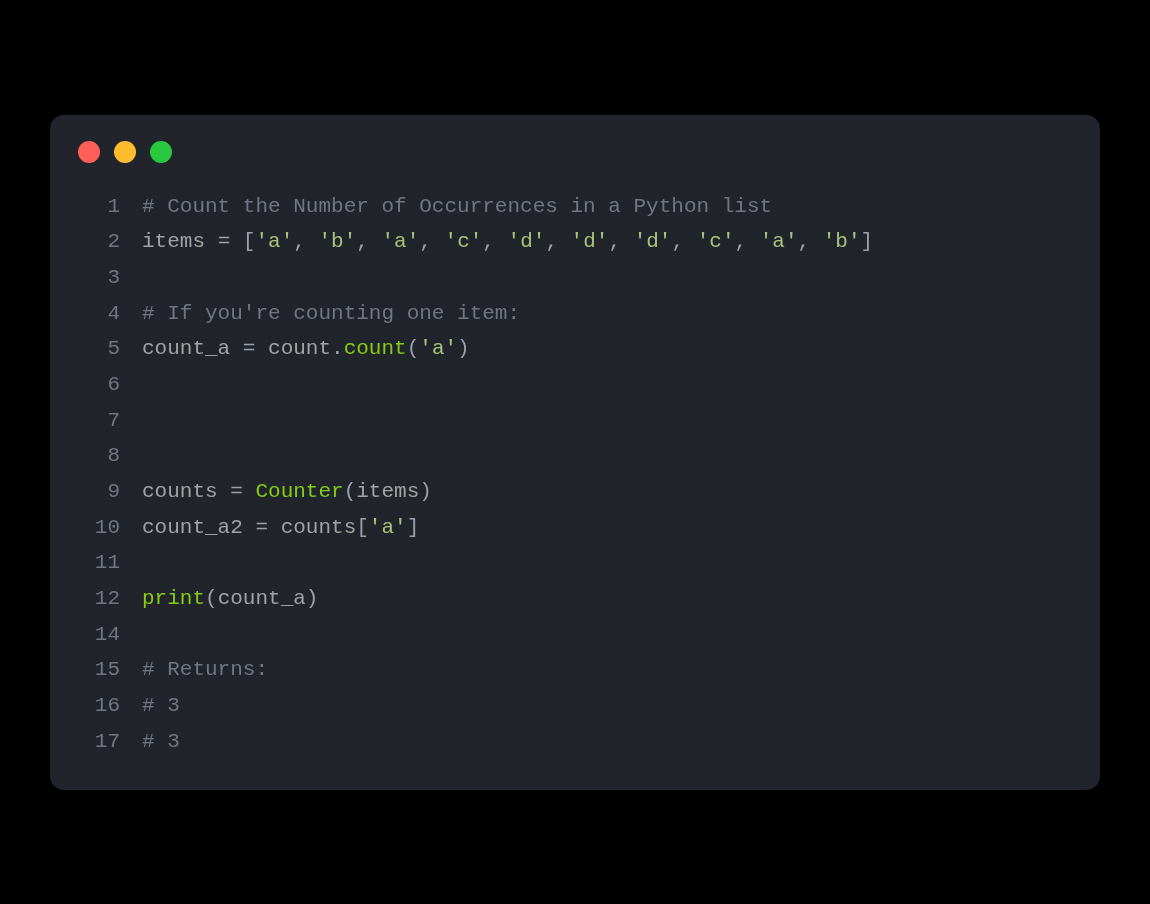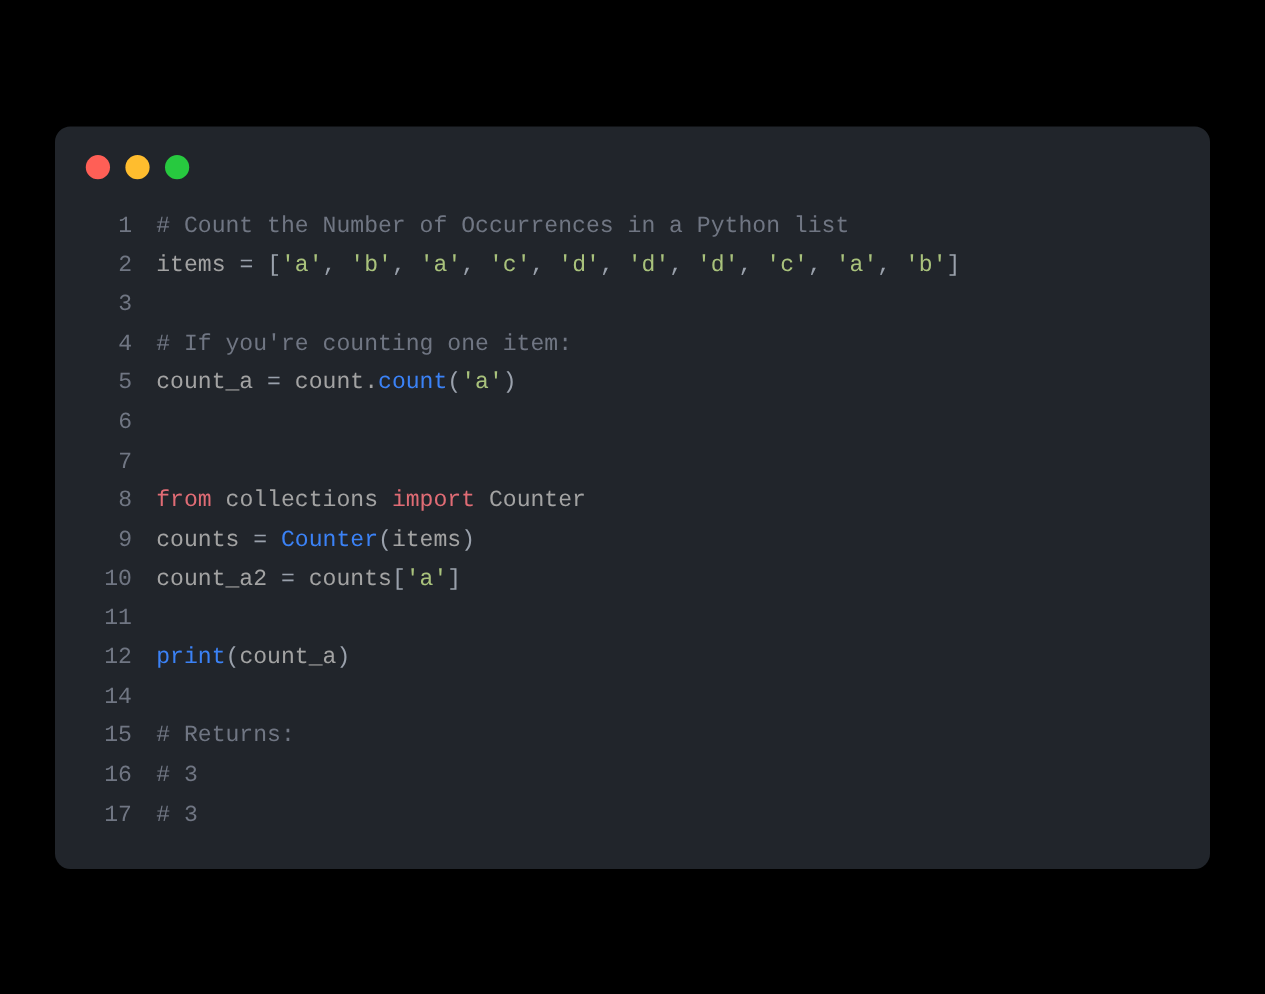--- a/index.html
+++ b/index.html
@@ -42,41 +42,41 @@
       margin-right: 22px;
       user-select: none;
       flex-shrink: 0;
     }
     .code-content { color: #d6d9de; }
     .tok-comment  { color: #707683; }
     .tok-default  { color: #a3a3a3; }
     .tok-operator { color: #9aa1ac; }
     .tok-punct    { color: #9aa1ac; }
     .tok-string   { color: #a9c27c; }
-    .tok-func     { color: #3b82f6; }
+    .tok-func     { color: #84cc16; }
     .tok-keyword  { color: #e06c75; }
   </style>
 </head>
 <body>
 
 <div class="window">
   <div class="titlebar">
     <div class="dot red"></div>
     <div class="dot yellow"></div>
     <div class="dot green"></div>
   </div>
   <div class="code" id="code-block">
       <div class="line"><span class="gutter">1</span><span class="code-content"><span class="tok-comment"># Count the Number of Occurrences in a Python list</span></span></div>
       <div class="line"><span class="gutter">2</span><span class="code-content"><span class="tok-default">items </span><span class="tok-operator">=</span><span class="tok-default"> </span><span class="tok-punct">[</span><span class="tok-string">'a'</span><span class="tok-punct">, </span><span class="tok-string">'b'</span><span class="tok-punct">, </span><span class="tok-string">'a'</span><span class="tok-punct">, </span><span class="tok-string">'c'</span><span class="tok-punct">, </span><span class="tok-string">'d'</span><span class="tok-punct">, </span><span class="tok-string">'d'</span><span class="tok-punct">, </span><span class="tok-string">'d'</span><span class="tok-punct">, </span><span class="tok-string">'c'</span><span class="tok-punct">, </span><span class="tok-string">'a'</span><span class="tok-punct">, </span><span class="tok-string">'b'</span><span class="tok-punct">]</span></span></div>
       <div class="line"><span class="gutter">3</span><span class="code-content">&nbsp;</span></div>
       <div class="line"><span class="gutter">4</span><span class="code-content"><span class="tok-comment"># If you're counting one item:</span></span></div>
       <div class="line"><span class="gutter">5</span><span class="code-content"><span class="tok-default">count_a </span><span class="tok-operator">=</span><span class="tok-default"> count.</span><span class="tok-func">count</span><span class="tok-punct">(</span><span class="tok-string">'a'</span><span class="tok-punct">)</span></span></div>
       <div class="line"><span class="gutter">6</span><span class="code-content">&nbsp;</span></div>
       <div class="line"><span class="gutter">7</span></div>
-      <div class="line"><span class="gutter">8</span><span class="code-content"><span class="tok-keyword">from</span><span class="tok-default"> collections </span><span class="tok-keyword">import</span><span class="tok-default"> Counter</span></span></div>
+      <div class="line"><span class="gutter">8</span></div>
       <div class="line"><span class="gutter">9</span><span class="code-content"><span class="tok-default">counts </span><span class="tok-operator">=</span><span class="tok-default"> </span><span class="tok-func">Counter</span><span class="tok-punct">(</span><span class="tok-default">items</span><span class="tok-punct">)</span></span></div>
       <div class="line"><span class="gutter">10</span><span class="code-content"><span class="tok-default">count_a2 </span><span class="tok-operator">=</span><span class="tok-default"> counts</span><span class="tok-punct">[</span><span class="tok-string">'a'</span><span class="tok-punct">]</span></span></div>
       <div class="line"><span class="gutter">11</span><span class="code-content">&nbsp;</span></div>
       <div class="line"><span class="gutter">12</span><span class="code-content"><span class="tok-func">print</span><span class="tok-punct">(</span><span class="tok-default">count_a</span><span class="tok-punct">)</span></span></div>
       <div class="line"><span class="gutter">14</span><span class="code-content">&nbsp;</span></div>
       <div class="line"><span class="gutter">15</span><span class="code-content"><span class="tok-comment"># Returns:</span></span></div>
       <div class="line"><span class="gutter">16</span><span class="code-content"><span class="tok-comment"># 3</span></span></div>
       <div class="line"><span class="gutter">17</span><span class="code-content"><span class="tok-comment"># 3</span></span></div>
     </div>
 </div>

